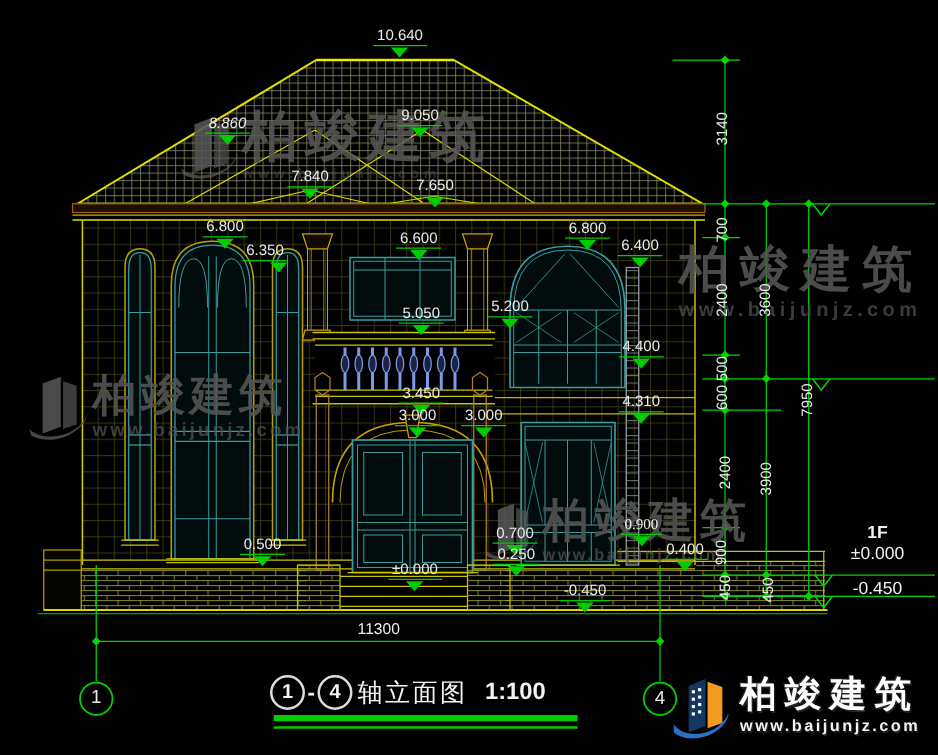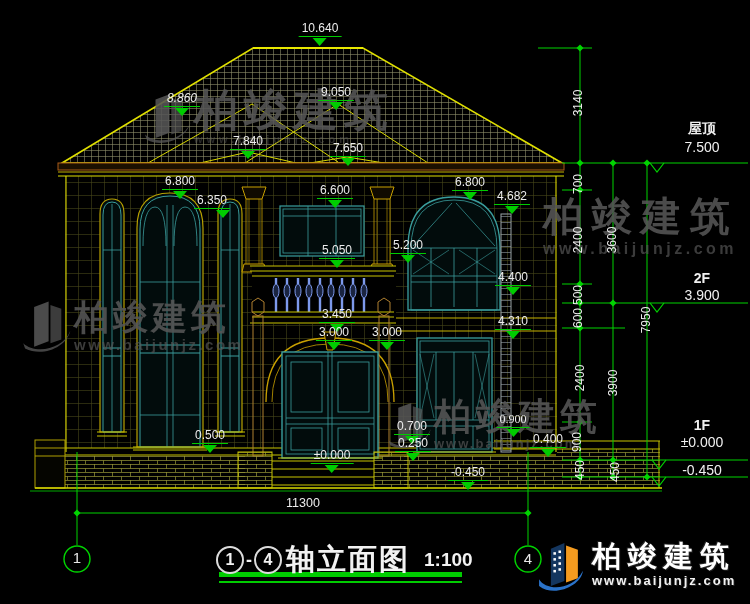--- a/index.html
+++ b/index.html
@@ -35,21 +35,21 @@
   #wm3 .wmurl{font-size:16px;letter-spacing:3.5px;margin-top:5px;}
   #wm4 .wmtext{font-size:37px;letter-spacing:5px;}
   #wm4 .wmurl{font-size:13px;letter-spacing:2px;margin-top:2px;}
   
   #titleblock{position:absolute;left:216px;top:540px;display:flex;align-items:center;
               color:#f2f2f2;z-index:30;}
   .axcircle{width:24px;height:24px;border:2px solid #dcdcdc;border-radius:50%;
             display:flex;align-items:center;justify-content:center;
             font-size:16px;font-weight:bold;color:#f2f2f2;}
   #title-sep{font-size:18px;font-weight:bold;margin:0 2px;}
-  #title-text{font-size:29px;font-weight:bold;letter-spacing:2px;margin-left:4px;}
+  #title-text{font-size:20px;font-weight:normal;letter-spacing:2px;margin-left:4px;}
   #title-scale{font-size:19px;font-weight:bold;margin-left:14px;}
   .title-u1{position:absolute;left:219px;top:572px;width:243px;height:5px;background:#00cc00;z-index:29;}
   .title-u2{position:absolute;left:219px;top:581px;width:243px;height:2px;background:#00cc00;z-index:29;}
   
   #logo{position:absolute;left:534px;top:535px;display:flex;align-items:center;z-index:30;}
   #logo .lcol{display:flex;flex-direction:column;line-height:1;margin-left:4px;}
   #logo .ltext{color:#fff;font-weight:bold;font-size:29px;letter-spacing:7px;
                text-shadow:1px 1px 0 #222,-1px -1px 0 #222;}
   #logo .lurl{color:#f2f2f2;font-weight:bold;font-size:13px;letter-spacing:2px;margin-top:3px;
               text-shadow:1px 1px 0 #222;}
@@ -342,28 +342,20 @@
   <div class="wm" id="wm4" style="left: 382px; top: 398px;">
     <svg class="wmGlyph" width="52" height="52" viewBox="0 0 64 64" style="color:#565656">
         <use href="#bjicon"></use>
       </svg>
     <div class="wmcol">
       <span class="wmtext">柏竣建筑</span>
       <span class="wmurl">www.baijunjz.com</span>
     </div>
   </div>
 
-  <div class="em" style="top:120px">
-    <span class="em-name">屋顶</span>
-    <span class="em-val">7.500</span>
-  </div>
-  <div class="em" style="top:270px">
-    <span class="em-name">2F</span>
-    <span class="em-val">3.900</span>
-  </div>
   <div class="em" style="top:417px">
     <span class="em-name">1F</span>
     <span class="em-val">±0.000</span>
   </div>
   <div class="em" style="top:461px">
     <span class="em-val">-0.450</span>
   </div>
 
   <div id="labels">
       <div class="lbl lvl" style="left: 320px; top: 22px;">
@@ -396,21 +388,21 @@
       </div>
       <div class="lbl lvl" style="left: 335px; top: 184px;">
         <span class="txt">6.600</span>
         <span class="tri"></span>
       </div>
       <div class="lbl lvl" style="left: 470px; top: 176px;">
         <span class="txt">6.800</span>
         <span class="tri"></span>
       </div>
       <div class="lbl lvl" style="left: 512px; top: 190px;">
-        <span class="txt">4.682</span>
+        <span class="txt">6.400</span>
         <span class="tri"></span>
       </div>
       <div class="lbl lvl" style="left: 337px; top: 244px;">
         <span class="txt">5.050</span>
         <span class="tri"></span>
       </div>
       <div class="lbl lvl" style="left: 408px; top: 239px;">
         <span class="txt">5.200</span>
         <span class="tri"></span>
       </div>

